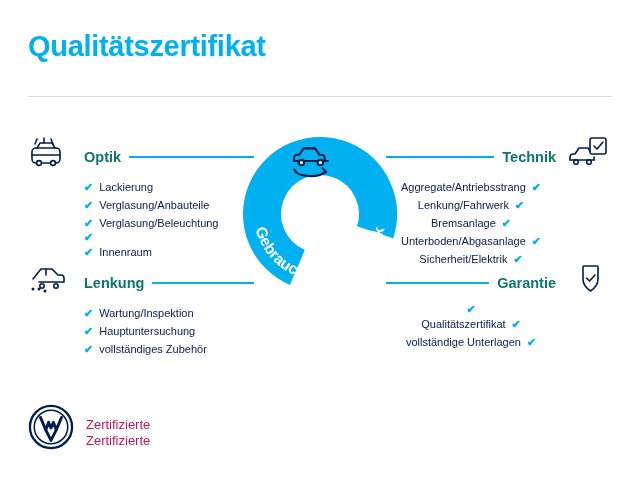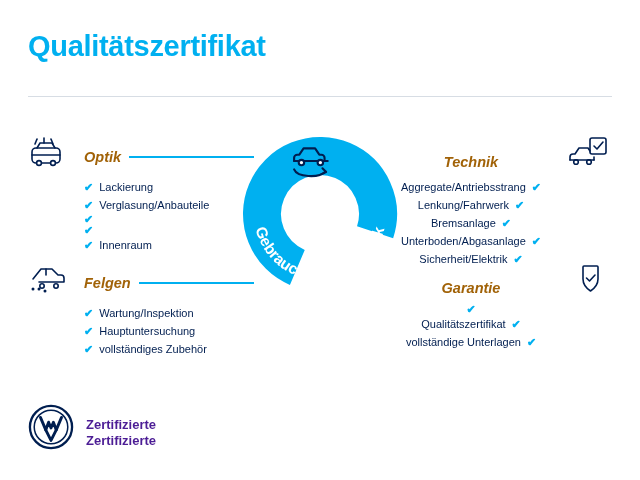--- a/index.html
+++ b/index.html
@@ -45,23 +45,22 @@
   }
   .section .sec-head {
     display: flex;
     align-items: center;
     gap: 8px;
     height: 22px;
   }
   .section .sec-title {
     font-size: 14.5px;
     font-weight: bold;
-    color: #a16207;
+    color: #0f766e;
     white-space: nowrap;
-    font-style: italic;
   }
   .section .sec-line {
     flex: 1;
     height: 2px;
     background: #00b0f0;
   }
   .section ul {
     list-style: none;
     margin: 10px 0 0 0;
     padding: 0;
@@ -78,21 +77,21 @@
   .check {
     color: #00b0f0;
     font-size: 11px;
     font-weight: bold;
     line-height: 1;
   }
   .right ul li {
     justify-content: center;
   }
   .right .sec-head {
-    flex-direction: column;
+    flex-direction: row;
   }
 
   
   .sec-icon {
     position: absolute;
     width: 44px;
     height: 36px;
   }
   .sec-icon svg { display: block; }
 
@@ -132,22 +131,22 @@
   .footer {
     position: absolute;
     left: 28px;
     top: 404px;
     display: flex;
     align-items: center;
     gap: 12px;
   }
   .footer-text {
     font-size: 13px;
-    font-weight: bold;
-    color: #4c1d95;
+    font-weight: normal;
+    color: #be185d;
     line-height: 16px;
     margin-top: 8px;
   }
 </style>
 </head>
 <body>
 
 <div class="page">
 
   <div class="title">Qualitätszertifikat</div>
@@ -214,34 +213,35 @@
       <li>
           <span class="check">✔</span>
           <span>Lackierung</span>
         </li>
       <li>
           <span class="check">✔</span>
           <span>Verglasung/Anbauteile</span>
         </li>
       <li>
           <span class="check">✔</span>
+          <span>Verglasung/Beleuchtung</span>
         </li>
       <li>
           <span class="check">✔</span>
         </li>
       <li>
           <span class="check">✔</span>
           <span>Innenraum</span>
         </li>
     </ul>
   </div>
 
   <div class="section left" id="wartung">
     <div class="sec-head">
-      <span class="sec-title">Felgen</span>
+      <span class="sec-title">Lenkung</span>
       <span class="sec-line"></span>
     </div>
     <ul>
       <li>
           <span class="check">✔</span>
           <span>Wartung/Inspektion</span>
         </li>
       <li>
           <span class="check">✔</span>
           <span>Hauptuntersuchung</span>

